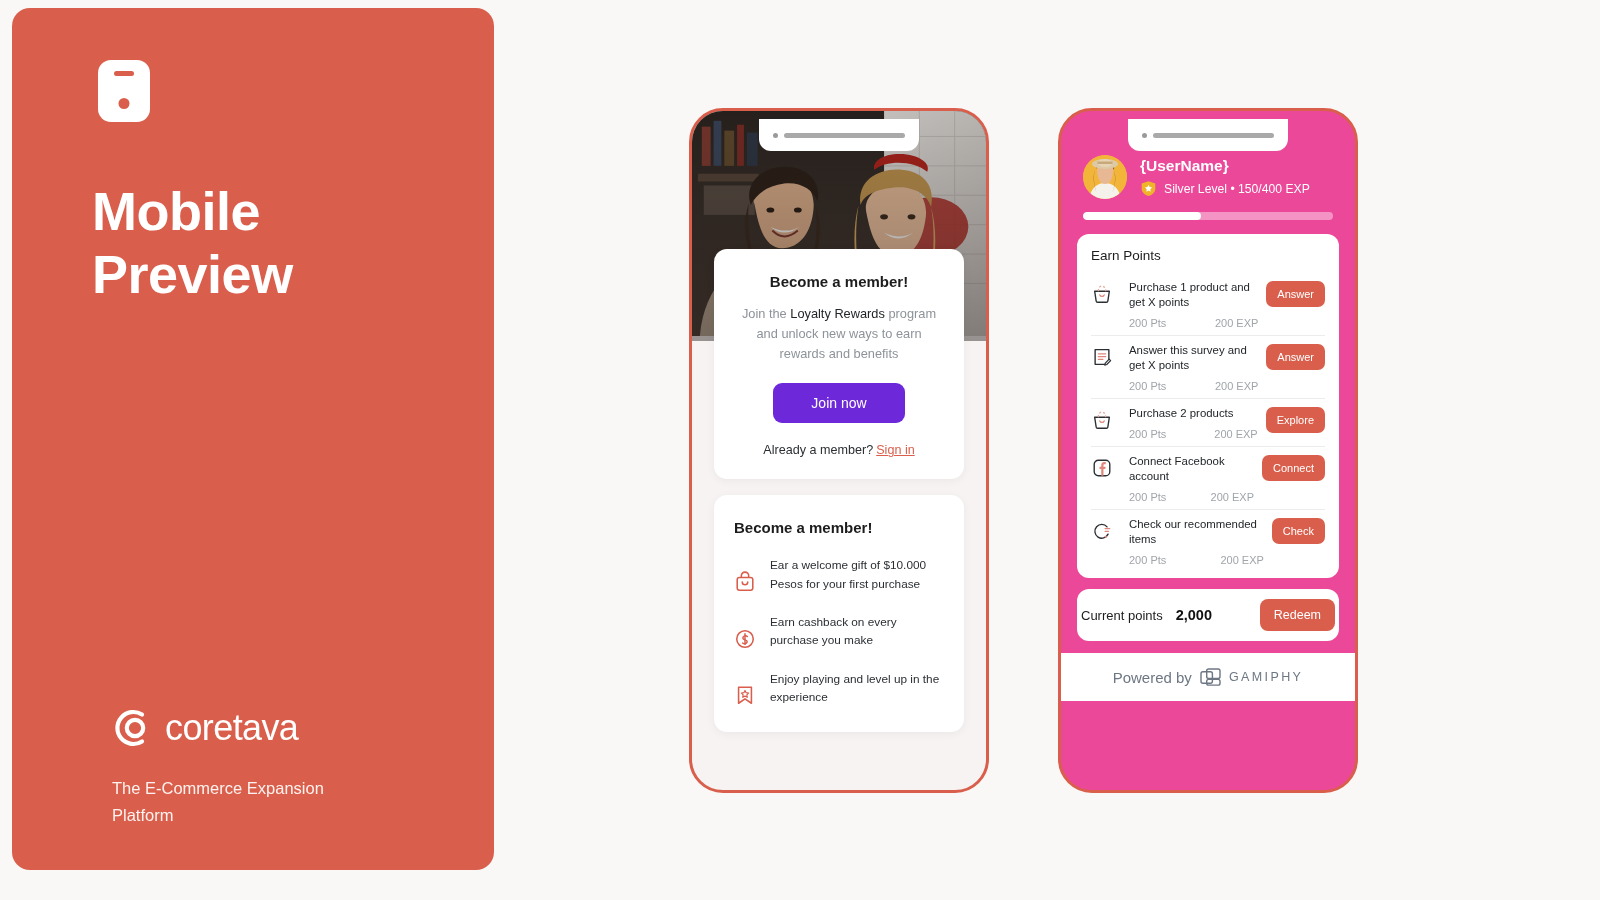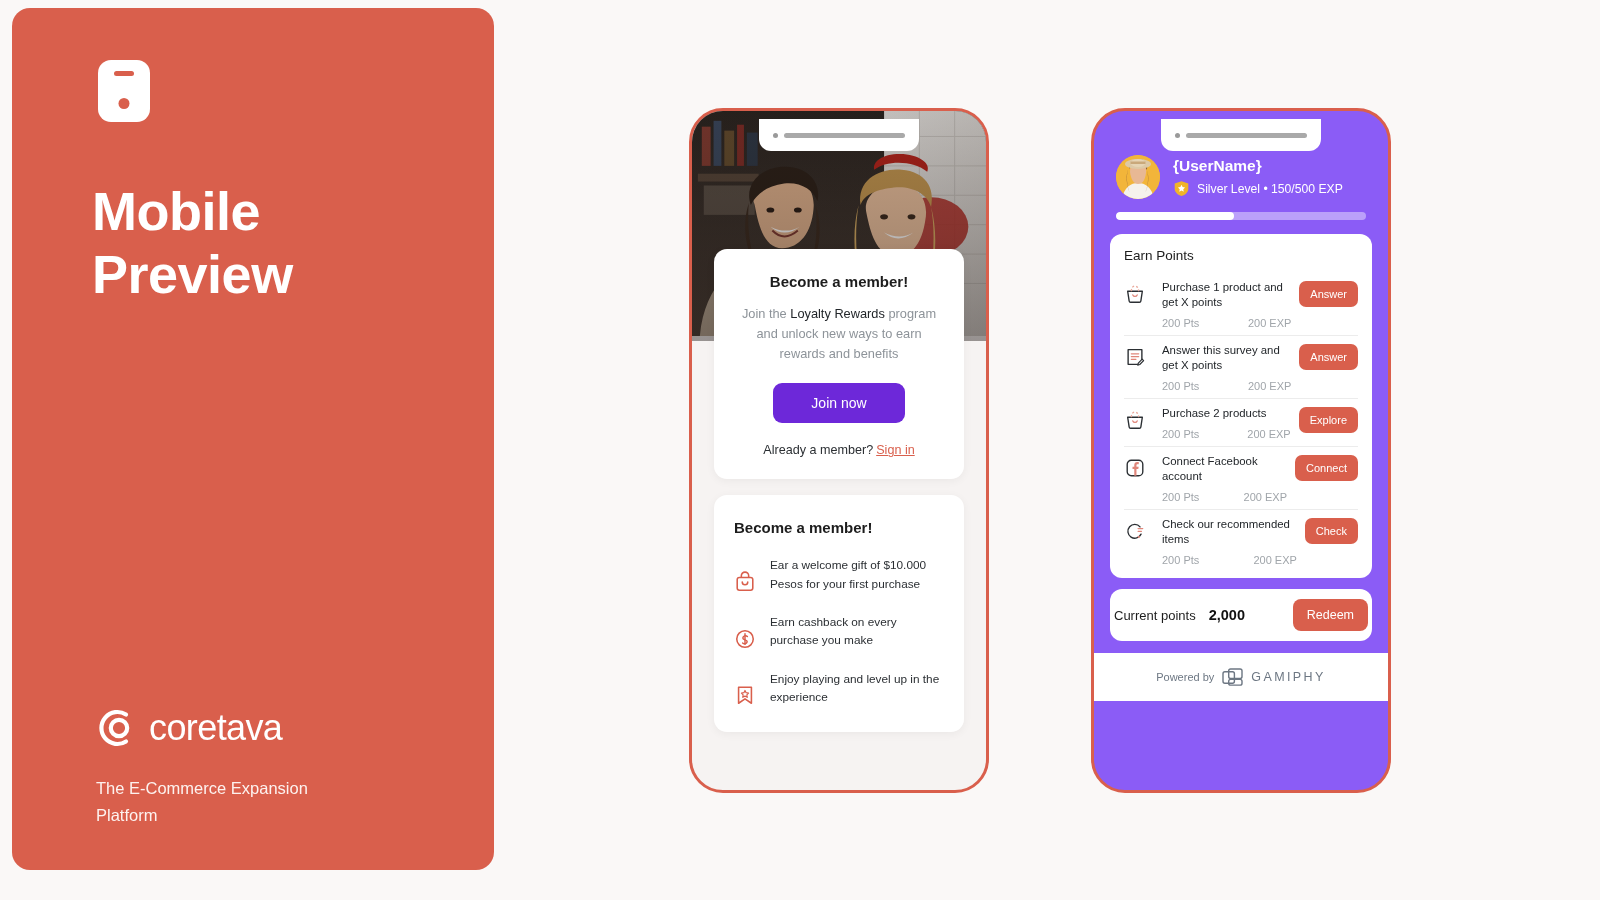--- a/index.html
+++ b/index.html
@@ -42,42 +42,42 @@
     border-radius: 50%; background: #d95f4c;
   }
   .brand-title {
     color: #ffffff;
     font-size: 54px;
     font-weight: 700;
     line-height: 1.16;
     letter-spacing: -0.5px;
     margin-left: 12px;
   }
-  .brand-bottom { margin-left: 16px; }
+  .brand-bottom { margin-left: 32px; }
   .logo-row { display: flex; align-items: center; gap: 11px; margin-bottom: 26px; }
   .logo-mark { width: 42px; height: 42px; flex: 0 0 42px; }
   .logo-word {
     color: #fff; font-size: 36px; font-weight: 500;
     letter-spacing: -0.6px;
   }
   .brand-tagline {
     color: #fdf2ef; font-size: 16.5px; line-height: 1.6;
     max-width: 250px;
   }
 
   
   .phone {
     position: absolute;
     width: 300px; height: 685px;
     border: 3px solid #d95f4c;
     border-radius: 34px;
     overflow: hidden;
   }
   #phone-one { left: 689px; top: 108px; background: #f6f3f2; }
-  #phone-two { left: 1058px; top: 108px; background: #8b5cf6; margin-left: 33px; }
+  #phone-two { left: 1058px; top: 108px; background: #ec4899; }
 
   .url-bar {
     position: absolute; top: 8px; left: 50%;
     transform: translateX(-50%);
     width: 160px; height: 32px;
     background: #ffffff;
     border-radius: 0 0 12px 12px;
     display: flex; align-items: center;
     gap: 6px; padding: 0 14px;
     z-index: 6;
@@ -177,21 +177,21 @@
   .btn-redeem {
     margin-left: auto; background: #d95f4c; color: #fff;
     border: none; border-radius: 8px; font-size: 12.5px;
     font-family: inherit; padding: 9px 14px; cursor: pointer;
   }
   .p2-footer {
     margin: 12px -16px 0; background: #ffffff;
     height: 48px; display: flex; align-items: center;
     justify-content: center; gap: 8px;
   }
-  .powered-text { font-size: 11px; color: #6d7783; text-align: right; }
+  .powered-text { font-size: 15px; color: #6d7783; text-align: right; }
   .gamiphy-mark { width: 21px; height: 19px; }
   .gamiphy-word { font-size: 12.5px; color: #6d7783; letter-spacing: 2.4px; }
 </style>
 </head>
 <body>
 
 <div class="stage">
 
   <section class="brand-panel">
     <div class="brand-top">
@@ -358,21 +358,21 @@
             <rect x="14.5" y="6.5" width="15" height="2.5" fill="#c9a87a"></rect>
           </svg>
         </div>
         <div class="user-meta">
           <div class="user-name">{UserName}</div>
           <div class="user-level">
             <svg class="shield-icon" viewBox="0 0 20 20">
               <path d="M10 1.4 L18 4.2 V10 C18 14.6 14.4 17.6 10 18.8 C5.6 17.6 2 14.6 2 10 V4.2 Z" fill="#f0b429"></path>
               <path d="M10 5.6 L11.3 8.3 L14.2 8.7 L12.1 10.8 L12.6 13.7 L10 12.3 L7.4 13.7 L7.9 10.8 L5.8 8.7 L8.7 8.3 Z" fill="#ffffff"></path>
             </svg>
-            <span>Silver Level • 150/500 EXP</span>
+            <span>Silver Level • 150/400 EXP</span>
           </div>
         </div>
       </div>
 
       <div class="xp-track">
         <div class="xp-fill" style="width: 47%;"></div>
       </div>
 
       <div class="points-card">
         <div class="points-card-title">Earn Points</div>

